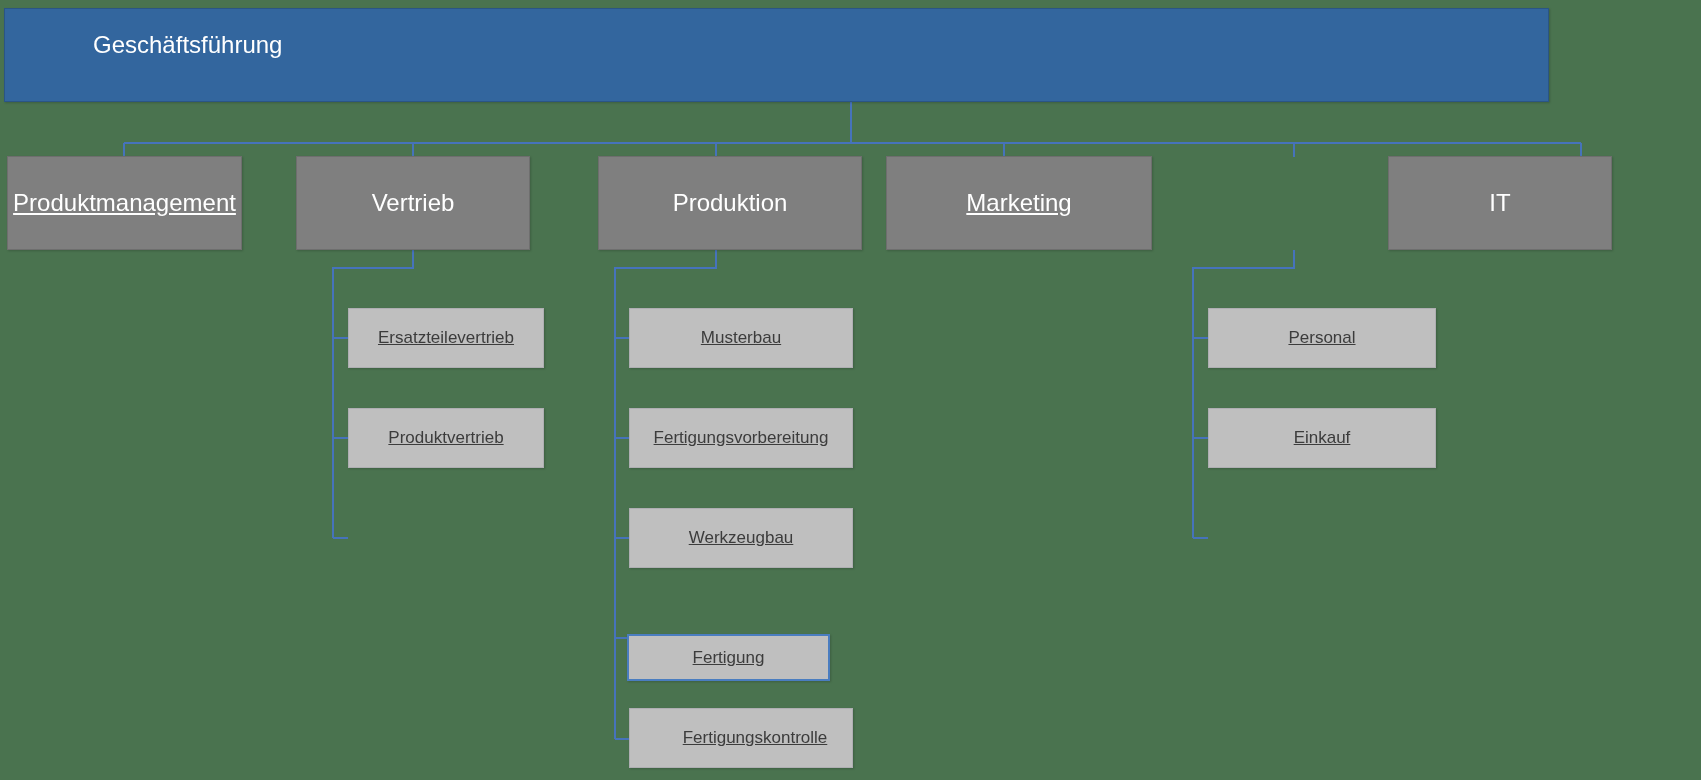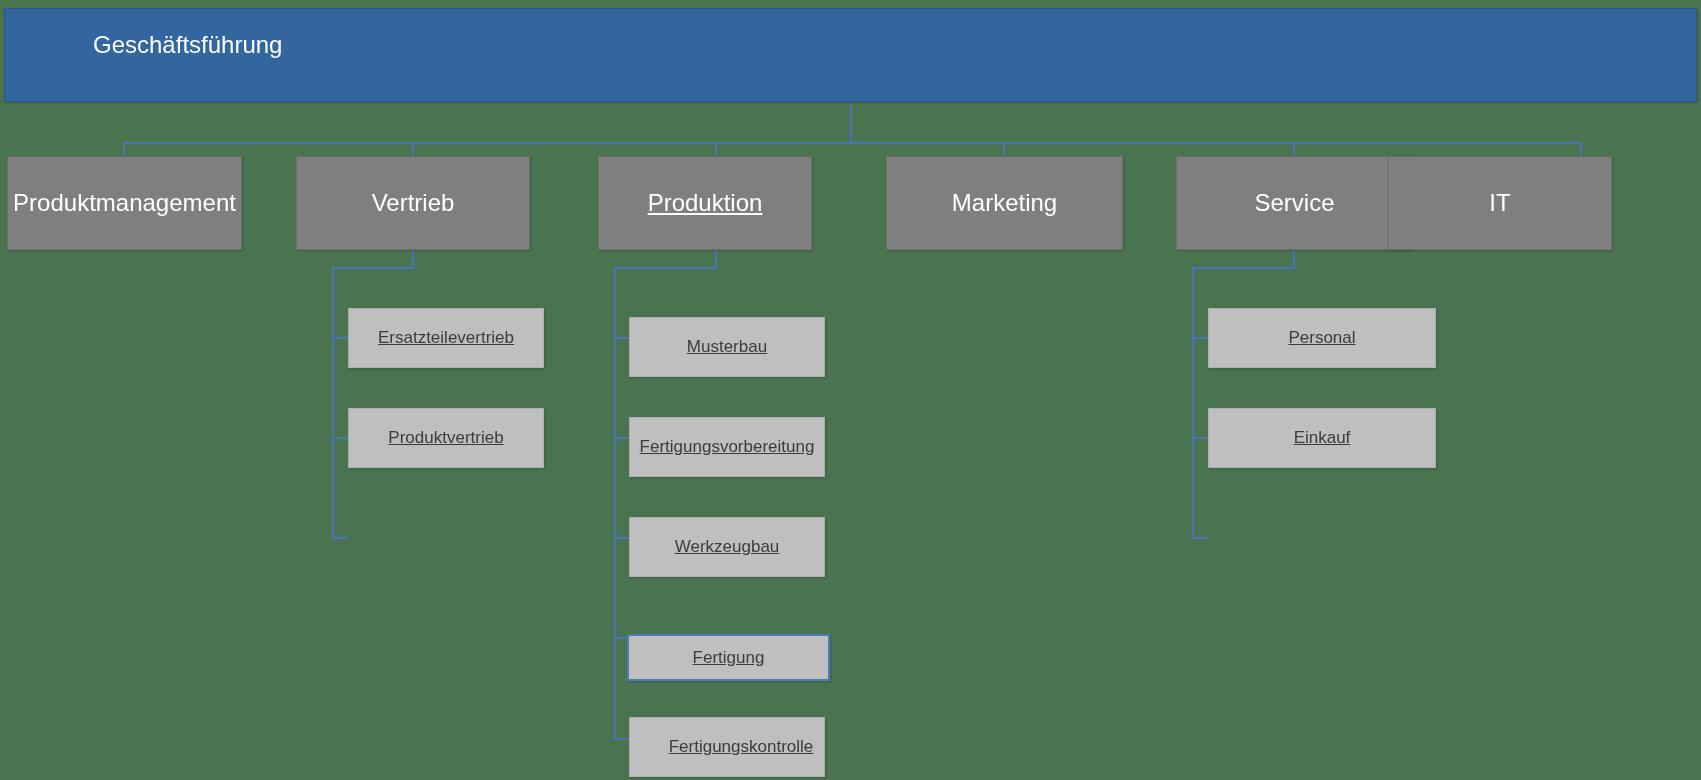--- a/index.html
+++ b/index.html
@@ -32,51 +32,51 @@
     pointer-events:none;
   }
   .node{
     position:absolute;
     box-sizing:border-box;
     display:flex;align-items:center;justify-content:center;
     white-space:nowrap;
     box-shadow:1px 1px 2px rgba(0,0,0,0.18);
   }
   .root-box{
-    left:4px;top:8px;width:1693px;height:94px;
+    left:4px;top:8px;width:1545px;height:94px;
     background:var(--root-fill);
     border:1px solid var(--root-border);
     color:#ffffff;
     font-size:24px;
     display:block;
     padding:22px 0 0 88px;
   }
   .dept{
     top:156px;height:94px;
     background:var(--dept-fill);
     border:1px solid var(--dept-border);
     color:#ffffff;
     font-size:24px;
   }
-  .dept-pm{left:7px;width:235px;}
+  .dept-pm{left:7px;width:235px;text-decoration:underline;}
   .dept-vertrieb{left:296px;width:234px;}
-  .dept-produktion{left:598px;width:214px;text-decoration:underline;}
-  .dept-marketing{left:886px;width:237px;}
+  .dept-produktion{left:598px;width:264px;}
+  .dept-marketing{left:886px;width:266px;text-decoration:underline;}
   .dept-service{left:1176px;width:237px;}
   .dept-it{left:1388px;width:224px;}
   .child{
     height:60px;
     background:var(--child-fill);
     border:1px solid var(--child-border);
     color:var(--child-text);
     font-size:17px;
     text-decoration:underline;
   }
   .col-vertrieb{left:348px;width:196px;}
-  .col-produktion{left:629px;width:196px;margin-top:9px;}
+  .col-produktion{left:629px;width:224px;}
   .col-service{left:1208px;width:228px;}
   .r1{top:308px;} .r2{top:408px;} .r3{top:508px;} .r5{top:708px;padding-left:28px;}
   .child.selected{
     left:627px;top:606px;width:203px;height:47px;
     border:2px solid var(--selection);
     margin-top:28px;
   }
 </style>
 </head>
 <body>
@@ -113,21 +113,20 @@
     <path d="M1193,438 L1208,438" stroke="#4673bb"></path>
     <path d="M1193,538 L1208,538" stroke="#4673bb"></path>
   </svg>
 
   <div class="node root-box">Geschäftsführung</div>
 
   <div class="node dept dept-pm">Produktmanagement</div>
   <div class="node dept dept-vertrieb">Vertrieb</div>
   <div class="node dept dept-produktion">Produktion</div>
   <div class="node dept dept-marketing">Marketing</div>
-  <div class="node dept dept-service">Service</div>
   <div class="node dept dept-it">IT</div>
 
   <div class="node child col-vertrieb r1">Ersatzteilevertrieb</div>
   <div class="node child col-vertrieb r2">Produktvertrieb</div>
 
   <div class="node child col-produktion r1">Musterbau</div>
   <div class="node child col-produktion r2">Fertigungsvorbereitung</div>
   <div class="node child col-produktion r3">Werkzeugbau</div>
   <div class="node child selected">Fertigung</div>
   <div class="node child col-produktion r5">Fertigungskontrolle</div>

